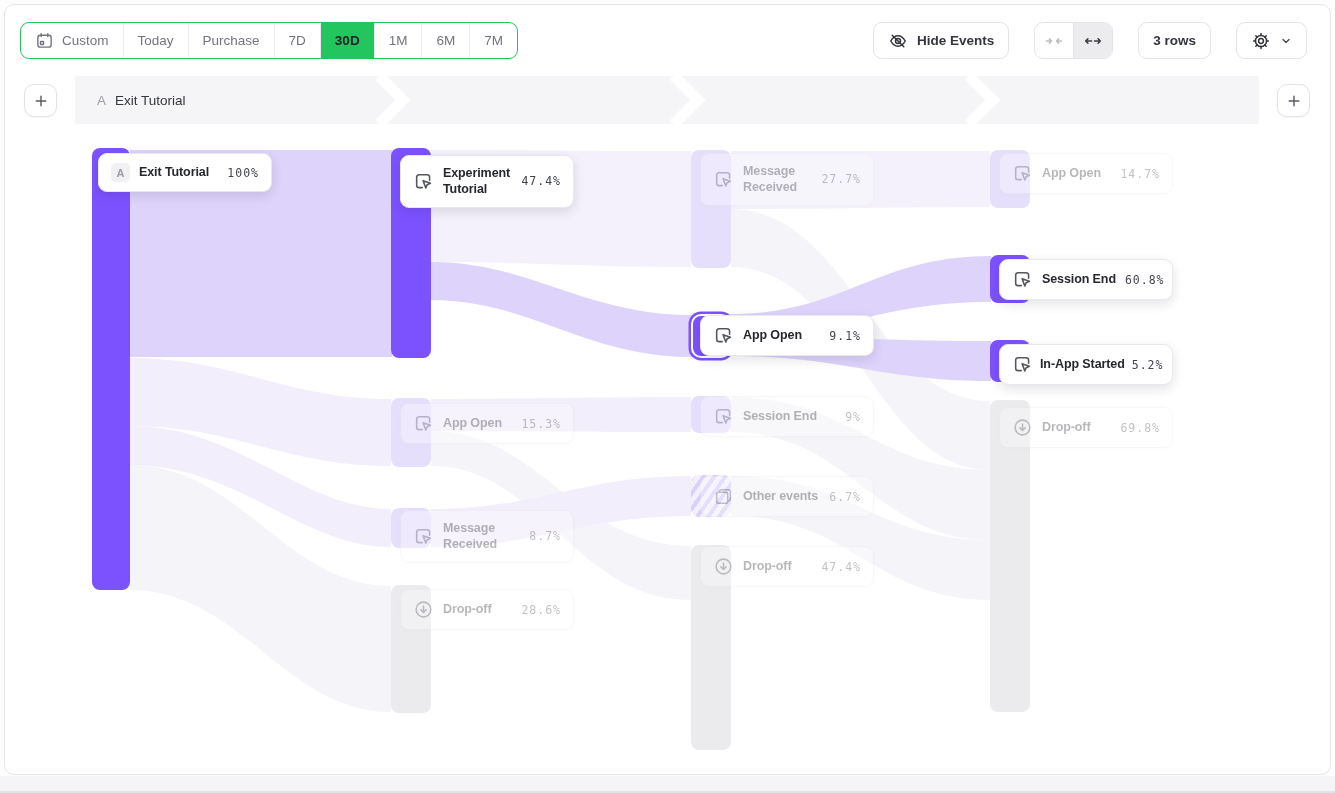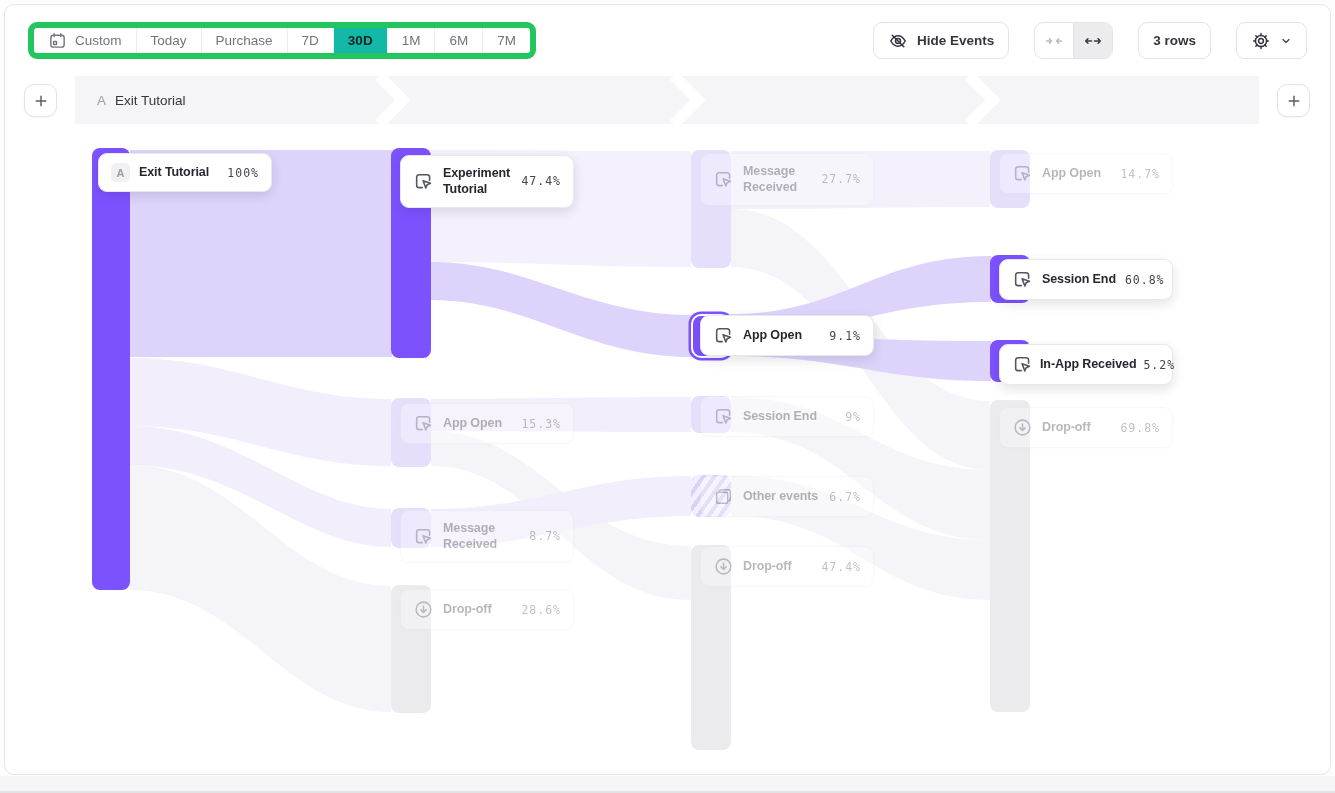--- a/index.html
+++ b/index.html
@@ -16,26 +16,26 @@
     width:1335px;height:793px;position:relative;overflow:hidden;
     background:#FDFDFE;font-family:"Liberation Sans",sans-serif;
     -webkit-font-smoothing:antialiased;
   }
   
   .panel{position:absolute;left:4px;top:4px;width:1327px;height:771px;
     background:#fff;border:1px solid var(--border);border-radius:10px;}
   .footer-strip{position:absolute;left:0;top:776px;width:1335px;height:17px;
     background:#F5F5F7;border-bottom:2px solid #E2E2E6;}
   
-  .date-group{position:absolute;left:28px;top:22px;height:37px;display:flex;
-    border:6px solid #22c55e;border-radius:9px;background:#fff;overflow:hidden;align-items:stretch;}
+  .date-group{position:absolute;left:20px;top:22px;height:37px;display:flex;
+    border:1px solid #22c55e;border-radius:9px;background:#fff;overflow:hidden;align-items:stretch;}
   .date-item{display:flex;align-items:center;gap:8px;padding:0 14px;font-size:13.5px;
     color:var(--text-gray);border-left:1px solid #ECECF0;cursor:pointer;white-space:nowrap;}
   .date-item:first-child{border-left:none;}
-  .date-item.active{background:#14b8a6;color:#1F2127;font-weight:700;}
+  .date-item.active{background:#22c55e;color:#1F2127;font-weight:700;}
   .tb-right{position:absolute;right:28px;top:22px;height:37px;display:flex;gap:25px;align-items:stretch;}
   .tb-btn{display:flex;align-items:center;gap:9px;padding:0 14px;border:1px solid #E3E3E8;
     border-radius:9px;background:#fff;font-size:13.5px;font-weight:600;color:#34363D;cursor:pointer;white-space:nowrap;}
   .seg{display:flex;border:1px solid #E3E3E8;border-radius:9px;overflow:hidden;background:#fff;}
   .seg-item{display:flex;align-items:center;padding:0 9px;cursor:pointer;}
   .seg-item.dim{color:#BCBDC4;}
   .seg-item.on{background:#ECECEF;color:#3C3E45;border-left:1px solid #E3E3E8;}
   .icon{display:inline-flex;align-items:center;justify-content:center;color:inherit;flex:0 0 auto;}
   
   .banner{position:absolute;left:75px;top:76px;width:1184px;height:48px;background:#F5F5F7;overflow:hidden;}
@@ -338,21 +338,21 @@
   <span class="lbl nowrap">Session End</span>
   <span class="val">60.8%</span>
 </div>
 <div class="node-card lift" style="left:999px;top:344px;gap:7px;">
   <span class="icon evicon">
     <svg width="21" height="21" viewBox="0 0 20 20" fill="none" stroke="currentColor" stroke-width="1.5" stroke-linejoin="round" stroke-linecap="round">
       <path d="M15.8 8.7V5.8a2.3 2.3 0 0 0-2.3-2.3H5.8a2.3 2.3 0 0 0-2.3 2.3v7.7a2.3 2.3 0 0 0 2.3 2.3h3"></path>
       <path d="M9.6 9.2l7 2.5-3.1 1.3-1.3 3.1-2.6-6.9z" fill="#fff"></path>
     </svg>
   </span>
-  <span class="lbl nowrap">In-App Received</span>
+  <span class="lbl nowrap">In-App Started</span>
   <span class="val">5.2%</span>
 </div>
 <div class="node-card faded" style="left:999px;top:407px;">
   <span class="icon evicon">
     <svg width="21" height="21" viewBox="0 0 20 20" fill="none" stroke="currentColor" stroke-width="1.5" stroke-linecap="round" stroke-linejoin="round">
       <circle cx="10" cy="10" r="7"></circle>
         <path d="M10 6.8v6M7.5 10.4 10 12.9l2.5-2.5"></path>
     </svg>
   </span>
   <span class="lbl nowrap">Drop-off</span>

